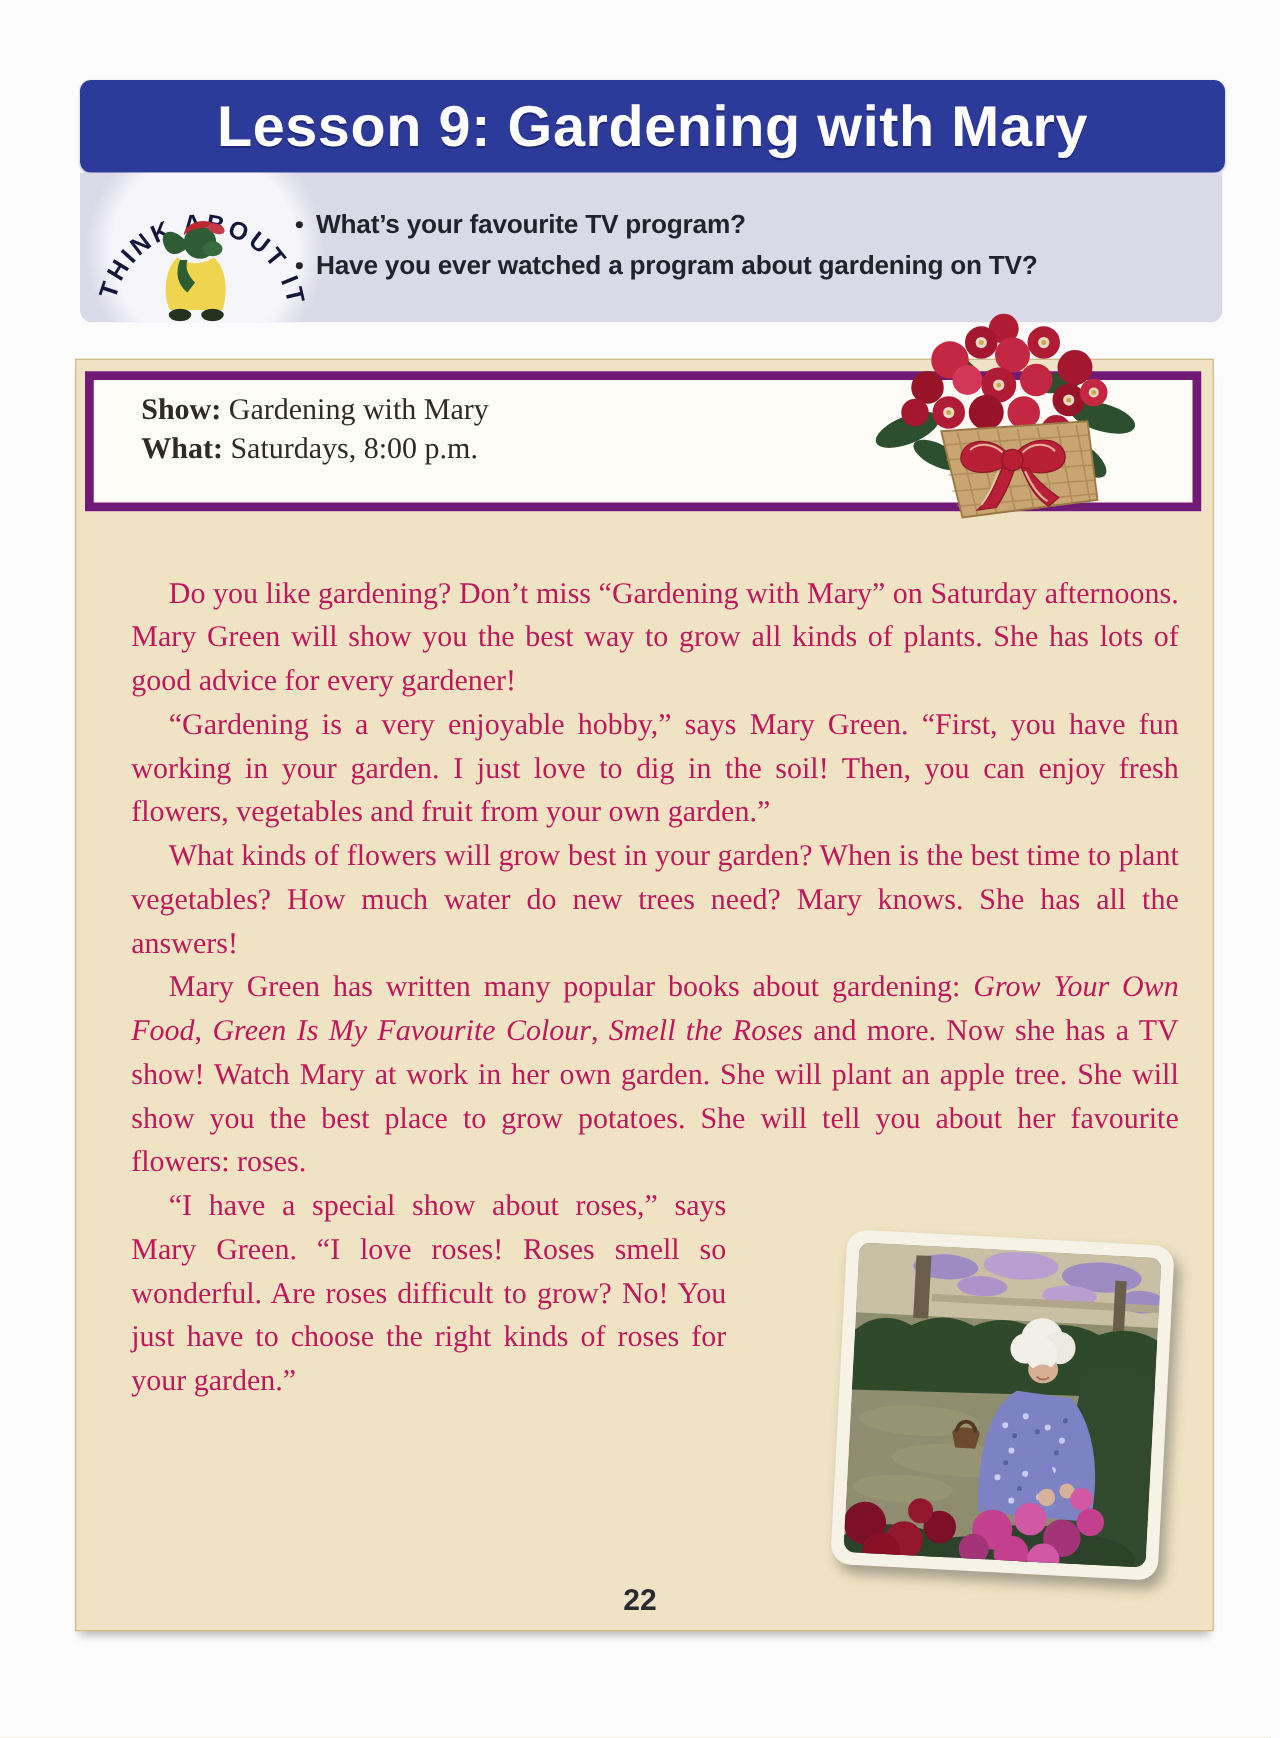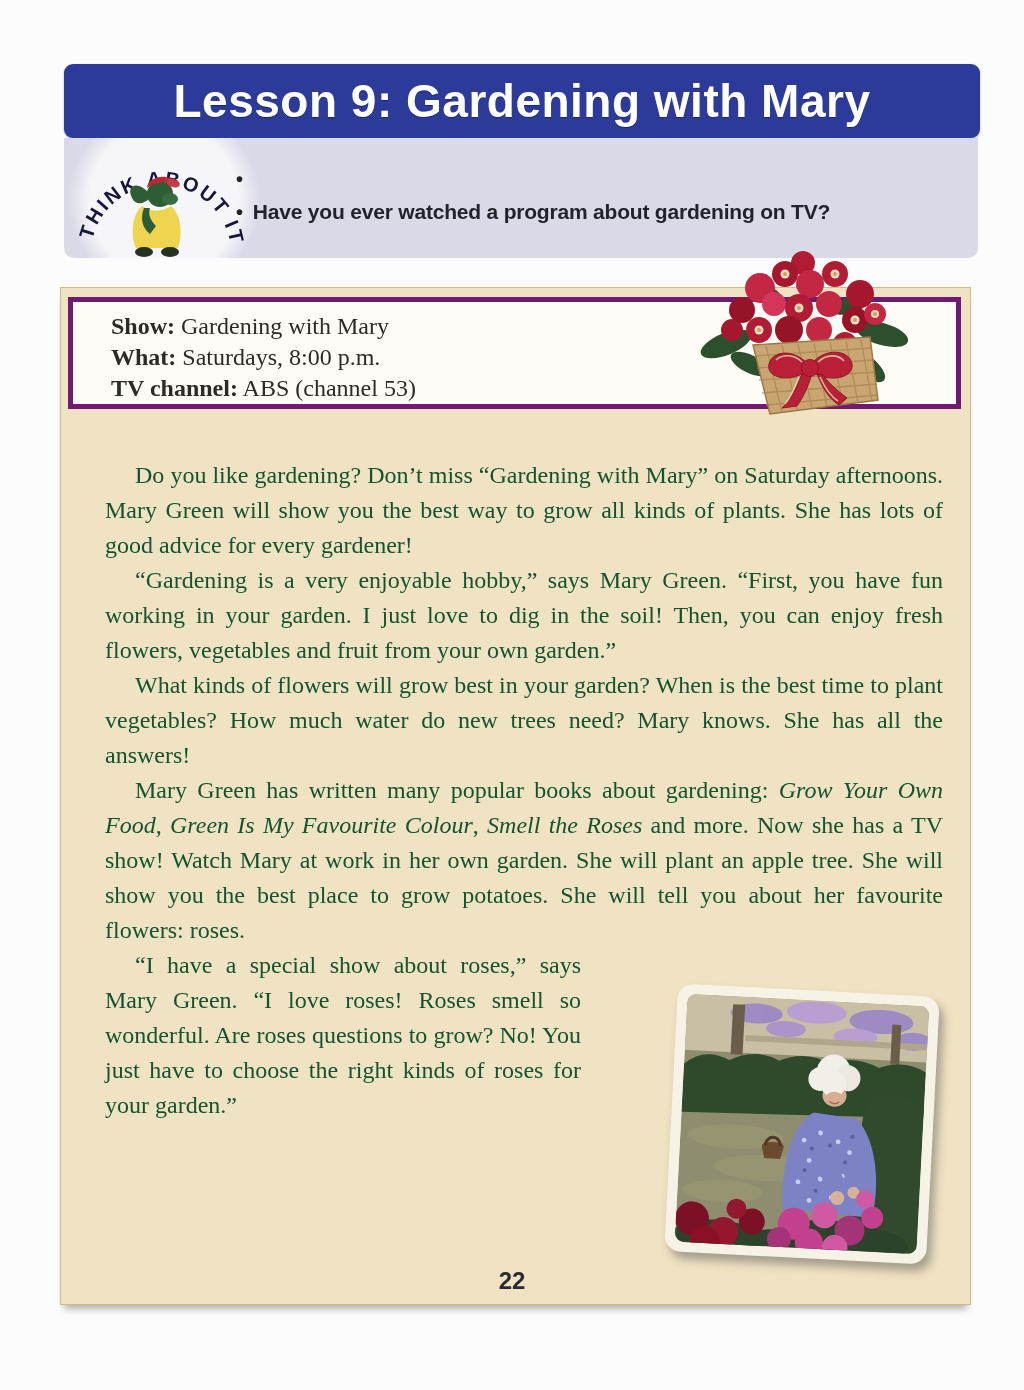--- a/index.html
+++ b/index.html
@@ -46,34 +46,34 @@
   .content-box {
     position:absolute; left:60px; top:287px; width:909px; height:1016px;
     background:#f0e3c3;
     border:1px solid #cbbd85;
     box-shadow:0 8px 7px -4px rgba(130,130,130,.6);
   }
 
   
   .show-box {
     position:absolute; left:7px; top:9px; width:893px; height:112px;
-    background:#fdfcf7; border:5px solid #701a75;
+    background:#fdfcf7; border:7px solid #701a75;
     padding:9px 0 0 38px; box-sizing:border-box;
   }
   .show-row { font-size:24px; line-height:31px; color:#2e2a24; white-space:nowrap; }
   .show-label { font-weight:bold; }
 
   
   .basket-wrap { position:absolute; right:58px; top:-40px; width:214px; height:176px; }
 
   
   .article {
     position:absolute; left:44px; top:170px; width:838px;
     font-size:24px; line-height:35px; text-align:justify;
-    color:#14532d;
+    color:#be185d;
   }
   .article p { margin:0; text-indent:30px; }
   .it { font-style:italic; }
 
   
   .photo-float {
     float:right; width:350px; height:302px;
     margin:36px 0 0 12px;
   }
   .photo-frame {
@@ -124,39 +124,37 @@
         <path d="M74,68 C70,78 72,88 80,94 L86,86 C80,80 78,74 80,68 Z" fill="#2e5c35"></path>
 
         <ellipse cx="74" cy="112" rx="9" ry="5" fill="#23331f"></ellipse>
         <ellipse cx="100" cy="112" rx="9" ry="5" fill="#23331f"></ellipse>
       </g>
     </svg>
   </div>
   <div class="questions">
     <div class="q-line">
       <span class="q-bullet">•</span>
+      <span>What’s your favourite TV program?</span>
     </div>
     <div class="q-line">
       <span class="q-bullet">•</span>
       <span>Have you ever watched a program about gardening on TV?</span>
     </div>
   </div>
 </div>
 
 <div class="content-box">
 
   <div class="show-box">
     <div class="show-row">
       <span class="show-label">Show:</span><span> Gardening with Mary</span>
     </div>
     <div class="show-row">
       <span class="show-label">What:</span><span> Saturdays, 8:00 p.m.</span>
-    </div>
-    <div class="show-row">
-      <span class="show-label">TV channel:</span><span> ABS (channel 53)</span>
     </div>
   </div>
 
   <div class="basket-wrap">
     <svg width="214" height="176" viewBox="0 0 214 176">
 
       <g fill="#2e4f2e">
         <ellipse cx="28" cy="96" rx="27" ry="11" transform="rotate(-22 28 96)"></ellipse>
         <ellipse cx="184" cy="86" rx="27" ry="11" transform="rotate(16 184 86)"></ellipse>
         <ellipse cx="168" cy="118" rx="23" ry="10" transform="rotate(38 168 118)"></ellipse>
@@ -331,17 +329,17 @@
           <circle cx="148" cy="214" r="13" fill="#d158a2"></circle>
           <circle cx="174" cy="228" r="15" fill="#a33478"></circle>
           <circle cx="134" cy="242" r="14" fill="#c2408e"></circle>
           <circle cx="104" cy="240" r="12" fill="#a33478"></circle>
           <circle cx="160" cy="246" r="13" fill="#d158a2"></circle>
           <circle cx="196" cy="214" r="11" fill="#c2408e"></circle>
           <circle cx="188" cy="196" r="9" fill="#d158a2"></circle>
         </g>
       </svg>
           </span>
-        </span><span><span>“I have a special show about roses,” says Mary Green. “I love roses! Roses smell so wonderful. Are roses questions to grow? No! You just have to choose the right kinds of roses for your garden.”</span></span></p>
+        </span><span><span>“I have a special show about roses,” says Mary Green. “I love roses! Roses smell so wonderful. Are roses difficult to grow? No! You just have to choose the right kinds of roses for your garden.”</span></span></p>
   </div>
 </div>
 
 <div class="page-number">22</div>
 
 </body></html>

